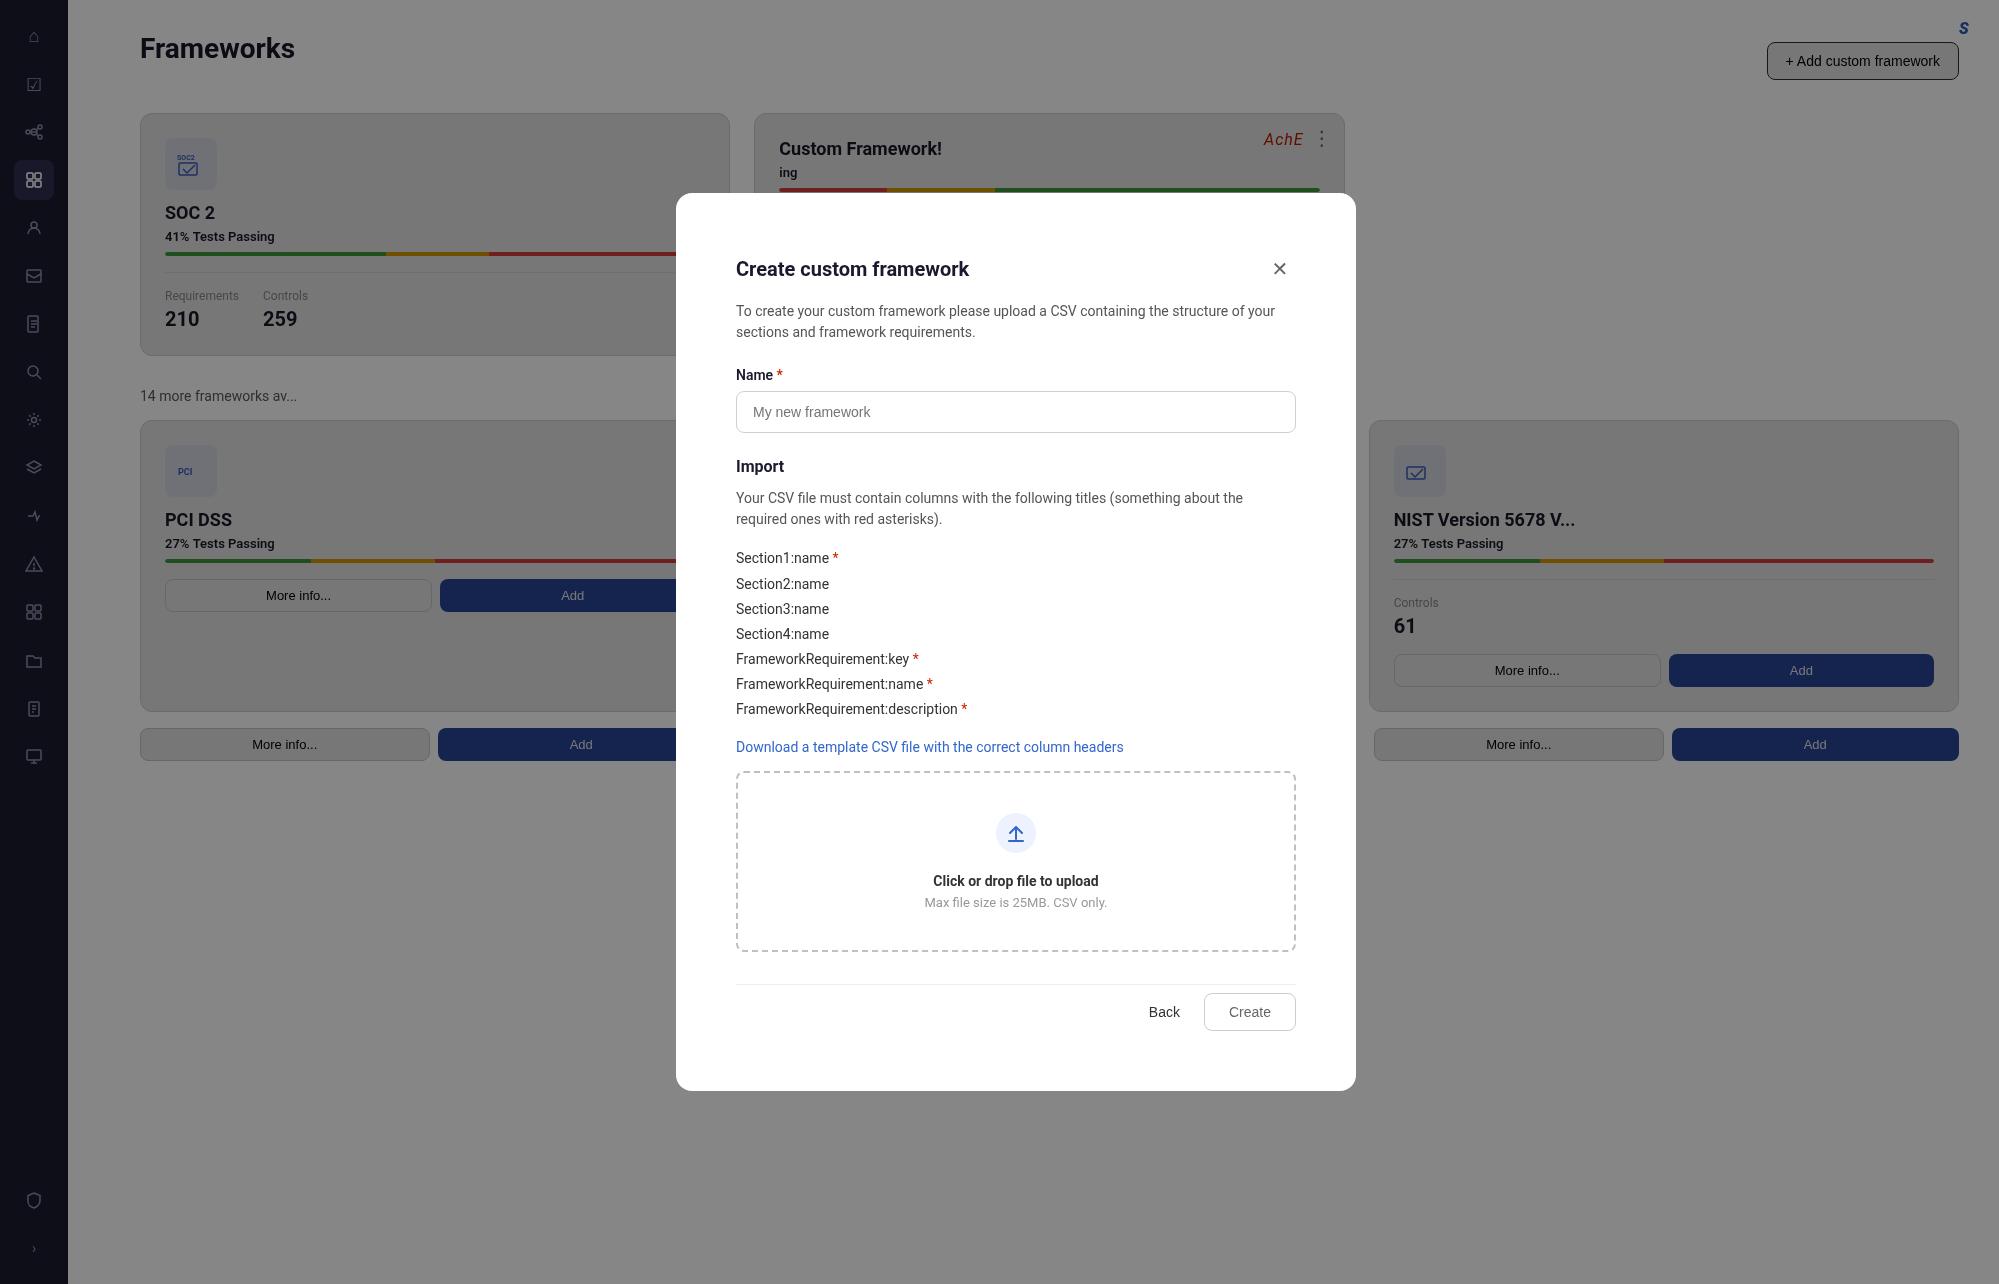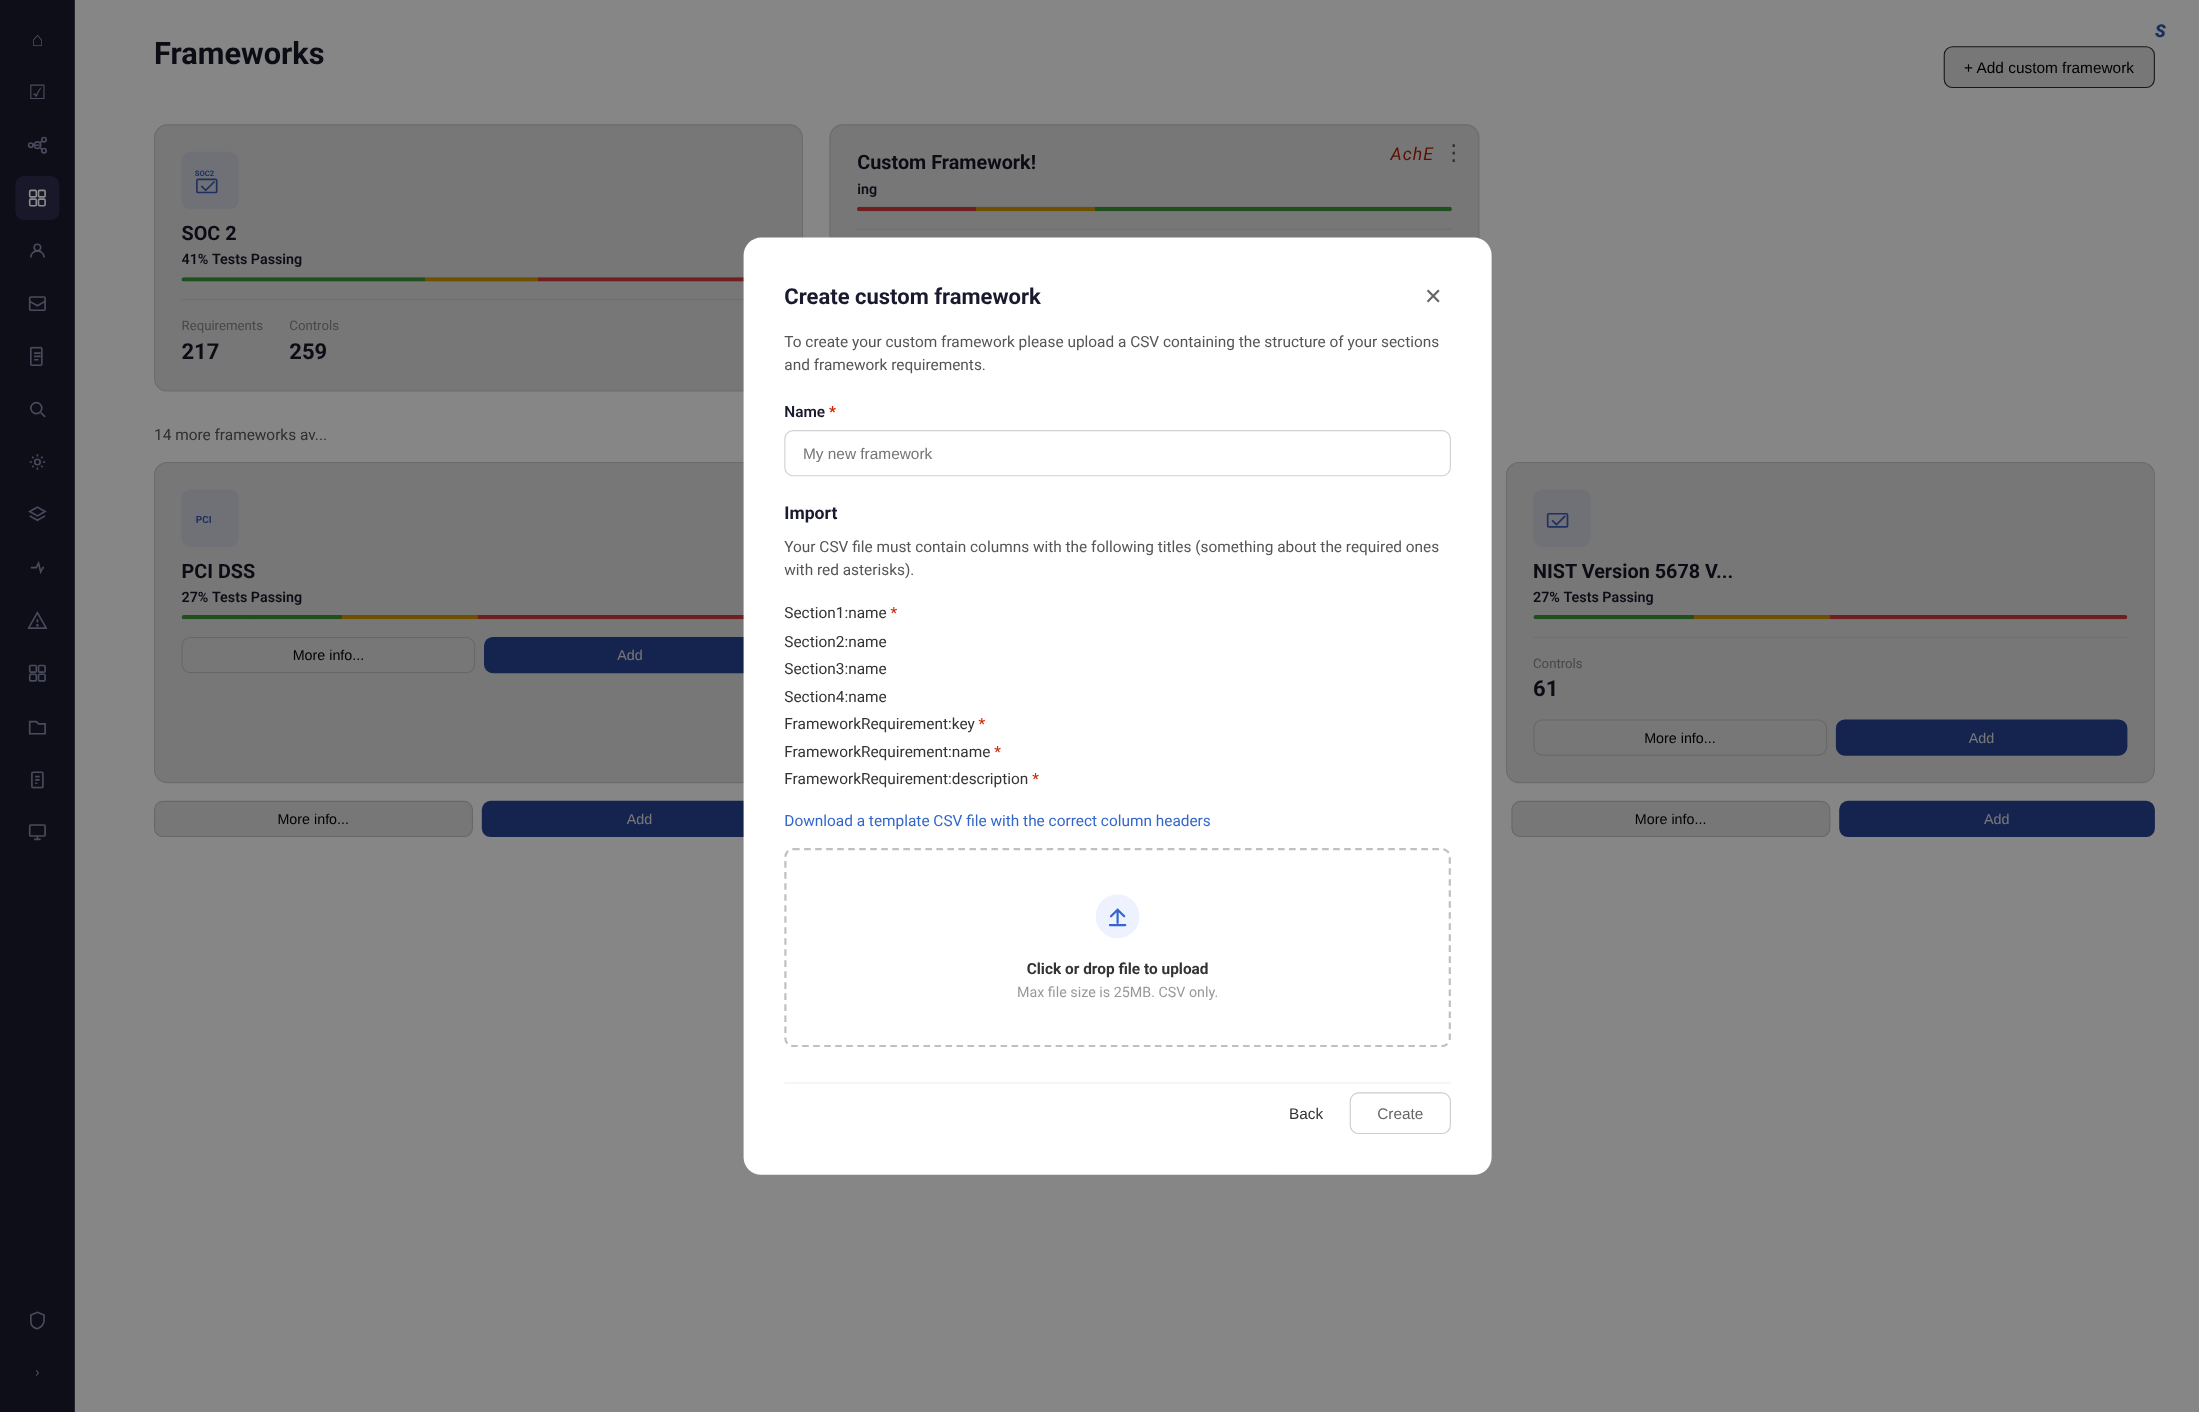--- a/index.html
+++ b/index.html
@@ -143,21 +143,21 @@
       justify-content: center;
     }
 
     
     .modal {
       background: white;
       border-radius: 16px;
       width: 680px;
       max-height: 90vh;
       overflow-y: auto;
-      padding: 37px;
+      padding: 60px;
       position: relative;
       z-index: 101;
       margin-left: 33px;
     }
     .modal-header {
       display: flex;
       justify-content: space-between;
       align-items: center;
       margin-bottom: 16px;
     }
@@ -410,21 +410,21 @@
       <div class="card-title">SOC 2</div>
       <div class="card-passing">
         <span>41%</span> <span>Tests Passing</span>
       </div>
       <div class="progress-bar">
         <div class="progress-fill progress-soc2" style="width:100%"></div>
       </div>
       <div class="card-stats">
         <div>
           <div class="stat-label">Requirements</div>
-          <div class="stat-value">217</div>
+          <div class="stat-value">210</div>
         </div>
         <div>
           <div class="stat-label">Controls</div>
           <div class="stat-value">259</div>
         </div>
       </div>
     </div>
 
     <div class="framework-card" style="position:relative;">
       <div style="position:absolute; top:16px; right:40px;">

